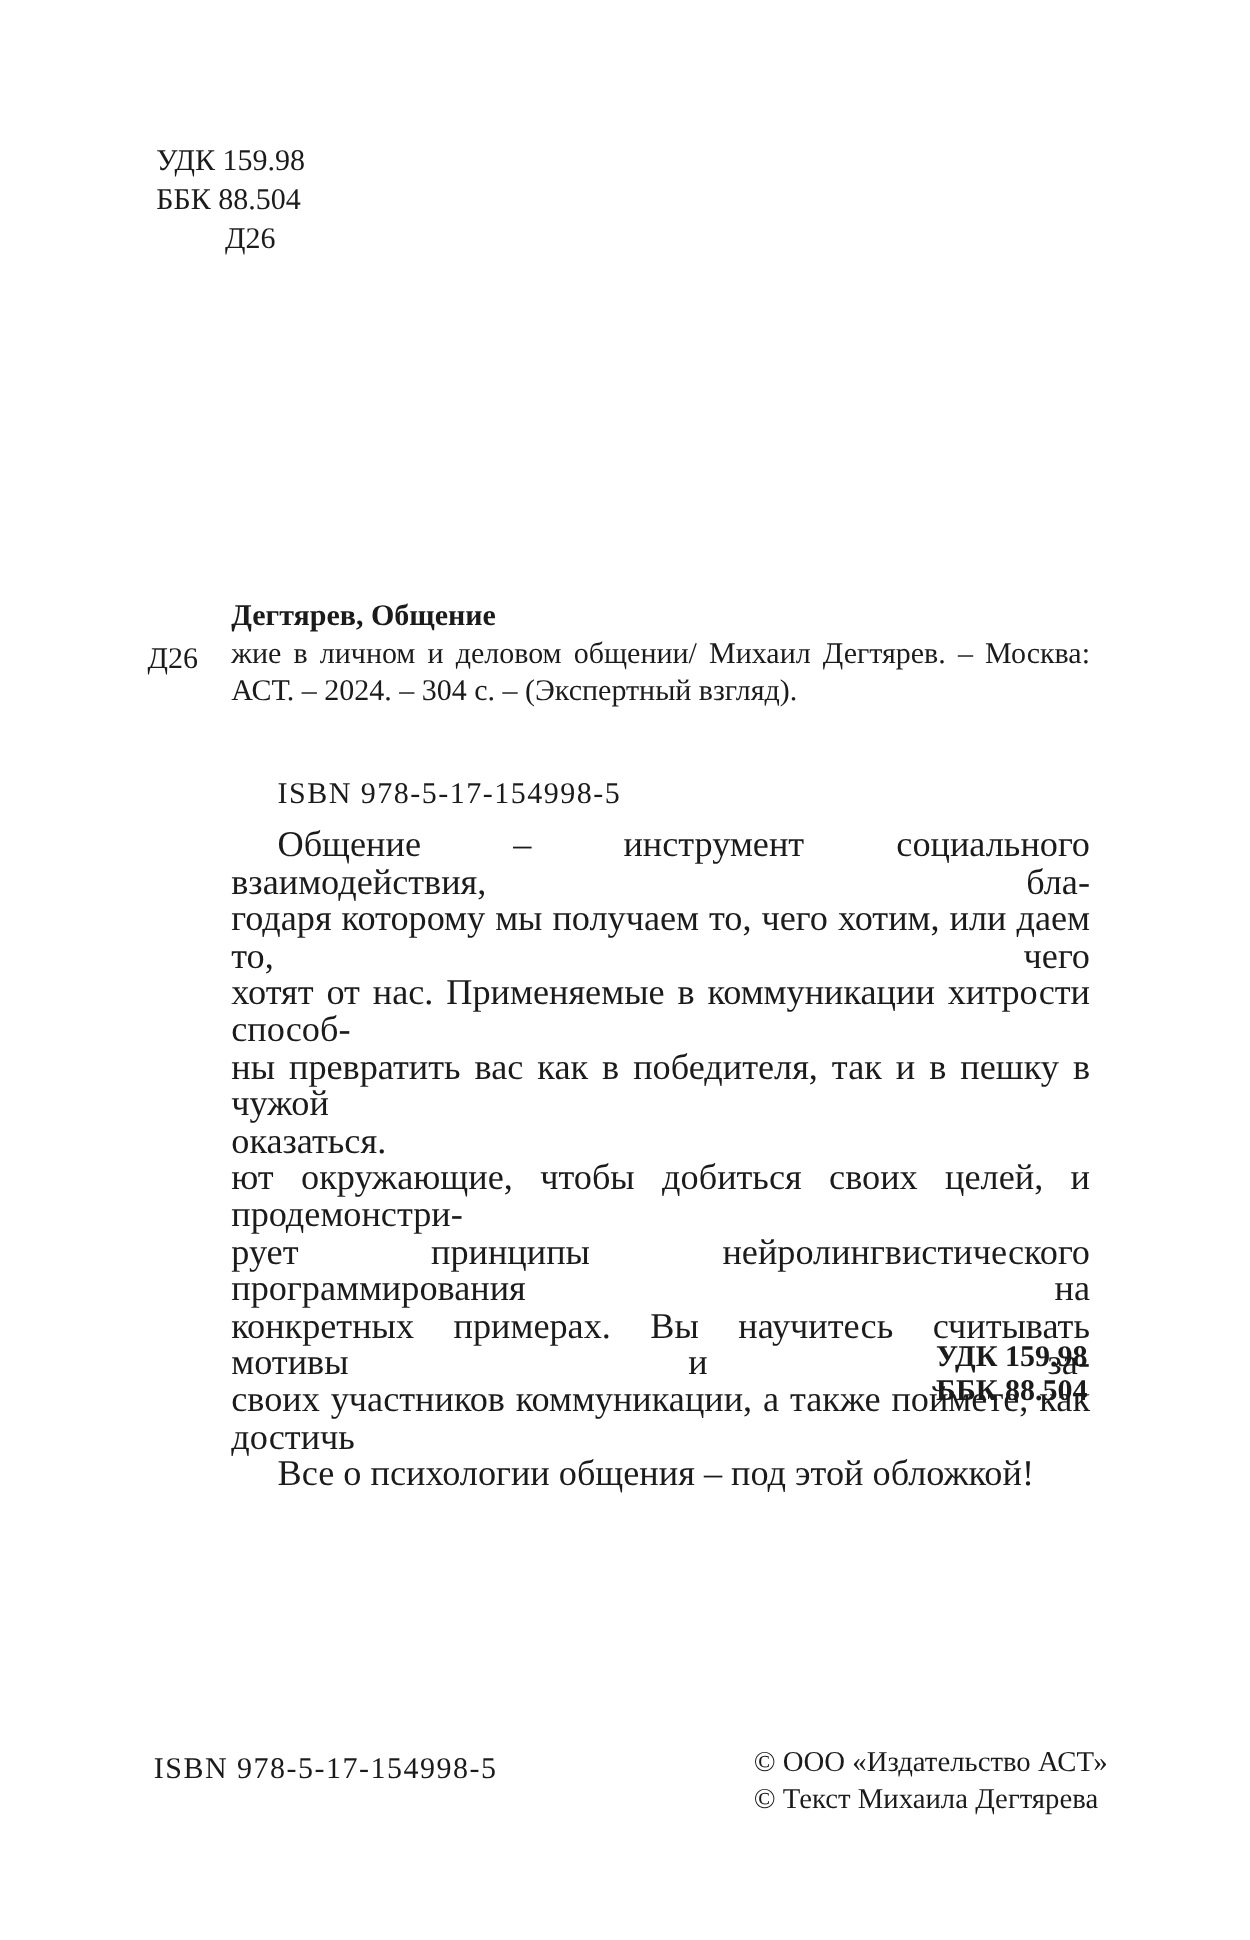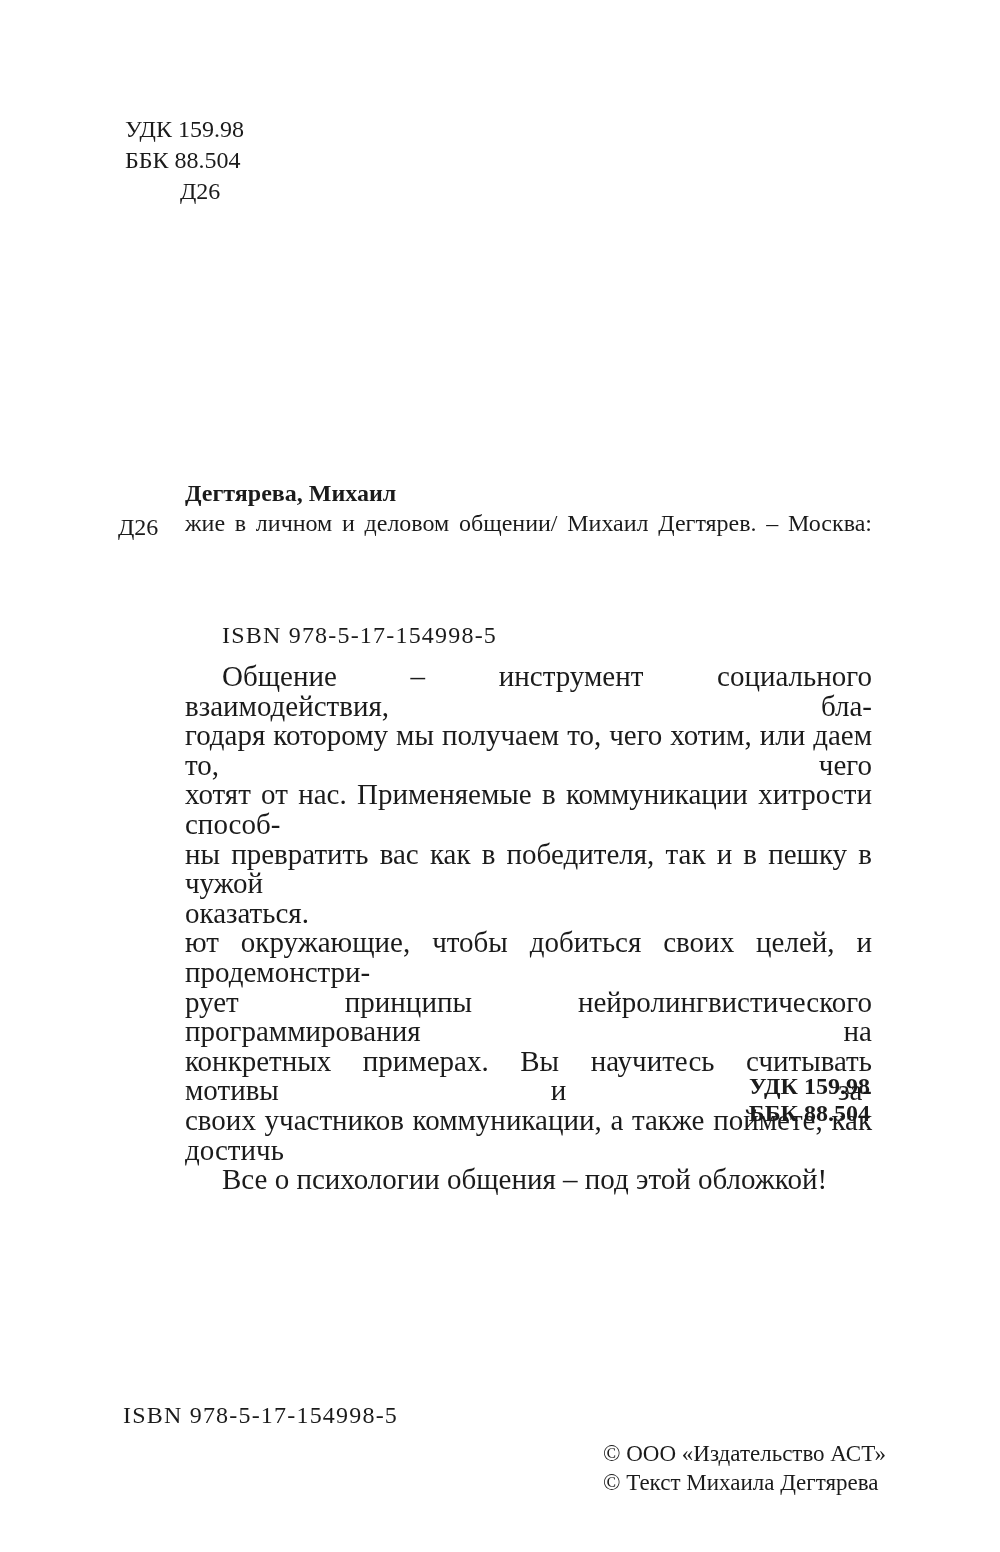--- a/index.html
+++ b/index.html
@@ -83,42 +83,43 @@
   .footer-isbn {
     left: 123px;
     top: 1400px;
     font-size: 24px;
     line-height: 30px;
     letter-spacing: 1.2px;
     white-space: nowrap;
   }
   .copyright {
     left: 603px;
-    top: 1439px;
+    top: 1395px;
     font-size: 23px;
     line-height: 29px;
     white-space: nowrap;
   }
 </style>
 </head>
 <body>
 
 <div>
 
   <div class="abs top-class">
     <div>УДК 159.98</div>
     <div>ББК 88.504</div>
     <div class="code-line">Д26</div>
   </div>
 
   <div class="abs hang-code">Д26</div>
 
   <div class="abs card">
-    <div class="author">Дегтярева, Михаил</div>
+    <div class="author">Дегтярев, Общение</div>
     <div class="jl">жие в личном и деловом общении/ Михаил Дегтярев. – Москва:</div>
+    <div class="ll">АСТ. – 2024. – 304 с. – (Экспертный взгляд).</div>
   </div>
 
   <div class="abs isbn-mid">ISBN 978-5-17-154998-5</div>
 
   <div class="abs annotation">
     <div class="jl ind">Общение – инструмент социального взаимодействия, бла-</div>
     <div class="jl">годаря которому мы получаем то, чего хотим, или даем то, чего</div>
     <div class="jl">хотят от нас. Применяемые в коммуникации хитрости способ-</div>
     <div class="jl">ны превратить вас как в победителя, так и в пешку в чужой</div>
     <div class="ll">оказаться.</div>

